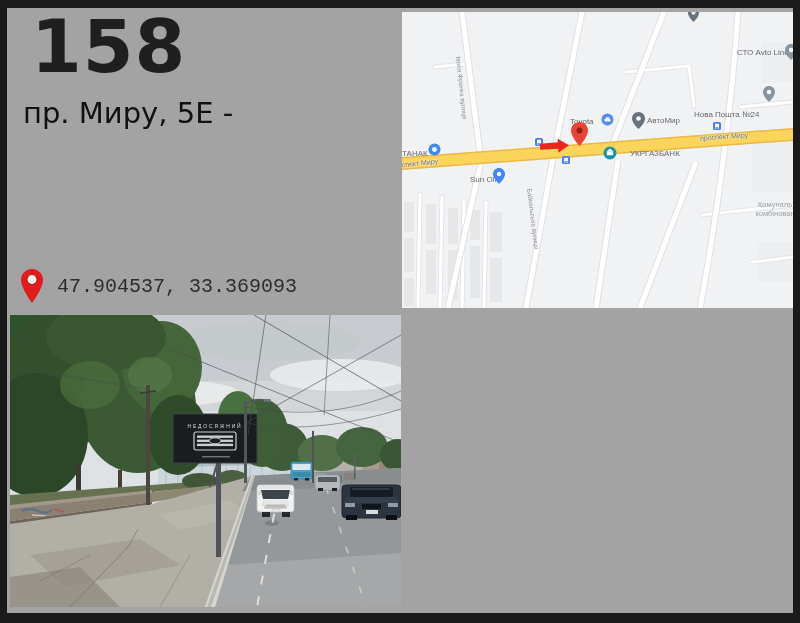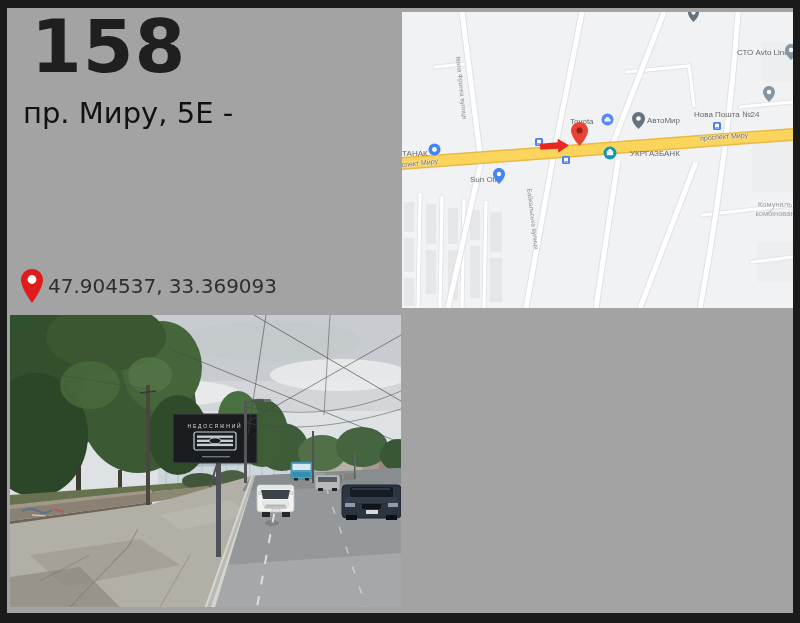--- a/index.html
+++ b/index.html
@@ -18,21 +18,21 @@
   }
   .addr{
     position:absolute;left:16px;top:89px;width:370px;
     font-size:29px;font-weight:normal;color:#111;line-height:1.16;
   }
   .note{
     position:absolute;left:16px;top:158px;width:380px;
     font-size:22px;font-weight:bold;color:#111;line-height:1.2;
   }
   .coords{
-    position:absolute;left:14px;top:261px;display:flex;align-items:center;gap:5px;
+    position:absolute;left:14px;top:261px;display:flex;align-items:center;gap:14px;font-family:Liberation Mono, monospace;
   }
   .coords .txt{font-size:20px;color:#2e2e2e;}
   
   .map{
     position:absolute;left:395px;top:4px;width:391px;height:296px;
     background:#f1f2f4;overflow:hidden;
   }
   .map svg.roads{position:absolute;left:0;top:0;}
   .mlabel{position:absolute;white-space:nowrap;font-family:"Liberation Sans",sans-serif;}
   .poi-t{font-size:8px;color:#68696b;}

